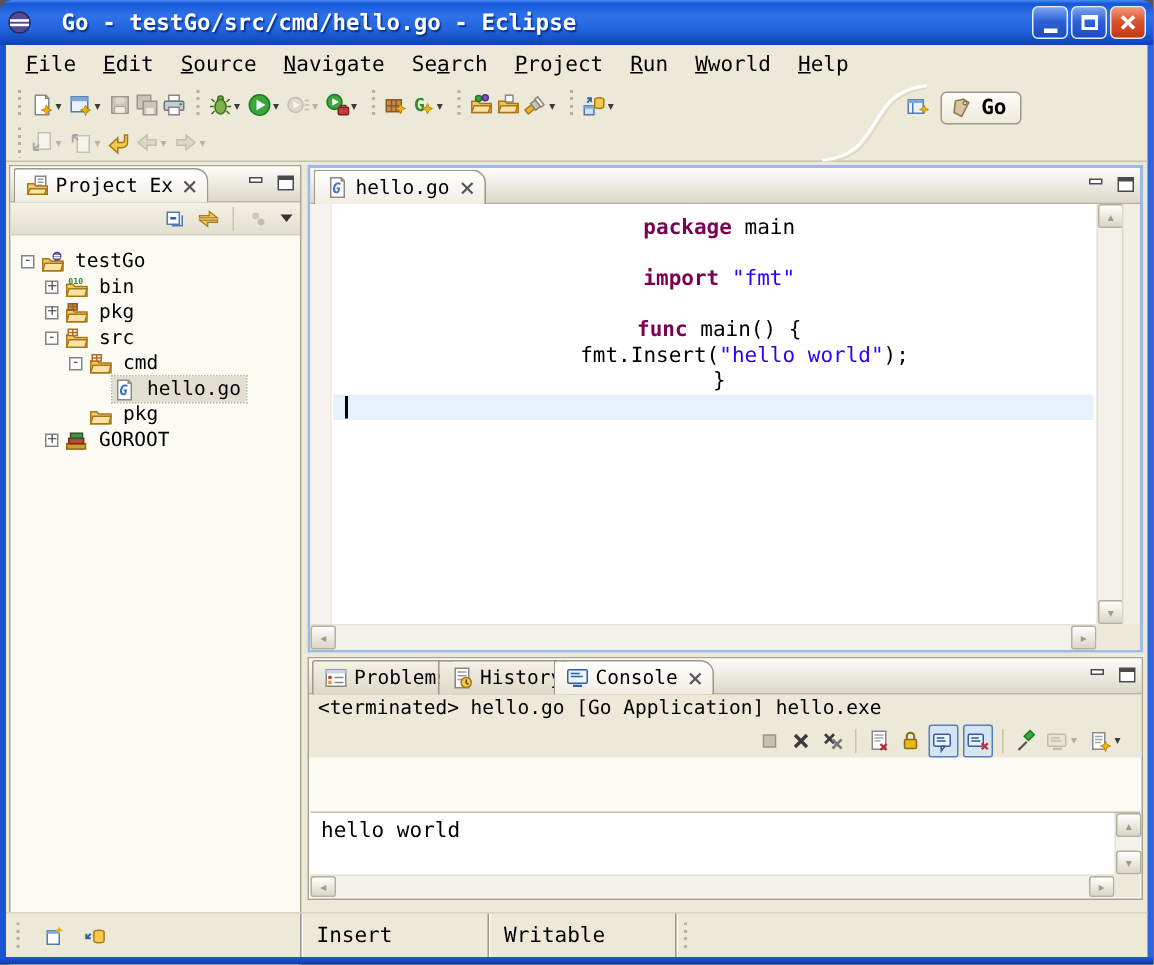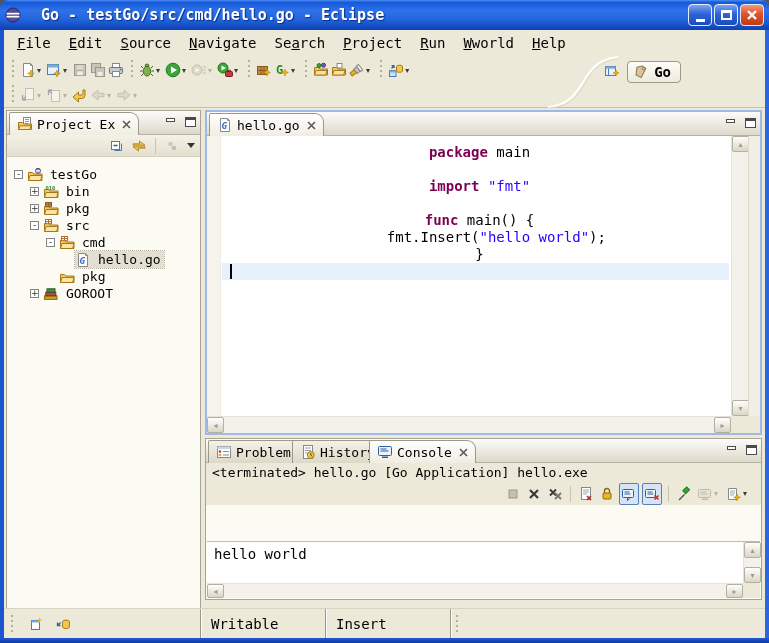--- a/index.html
+++ b/index.html
@@ -664,25 +664,25 @@
           </svg>
       </div>
       <div class="tb">
         <svg class="i16" viewBox="0 0 16 16">
             <ellipse cx="10" cy="5.5" rx="3.4" ry="1.4" fill="#F2C94C" stroke="#A87818"></ellipse>
             <path d="M6.6 5.5v5.5c0 .9 1.5 1.5 3.4 1.5s3.4-.6 3.4-1.5V5.5" fill="#F2C94C" stroke="#A87818"></path>
             <path d="M1.5 9.5l3-3M1.5 6.5v3h3" stroke="#2E5FA0" stroke-width="1.3" fill="none"></path>
           </svg>
       </div>
     </div>
+    <div class="scell c3 sep">
+        <span>Insert</span>
+      </div>
     <div class="scell c2 sep">
         <span>Writable</span>
       </div>
-    <div class="scell c3 sep">
-        <span>Insert</span>
-      </div>
     <div class="scell c4 sep">
         <div class="handle" style="margin-left:4px;"></div>
       </div>
   </div>
 
   <div class="win-border-bottom"></div>
 </div>
 
 </body></html>

